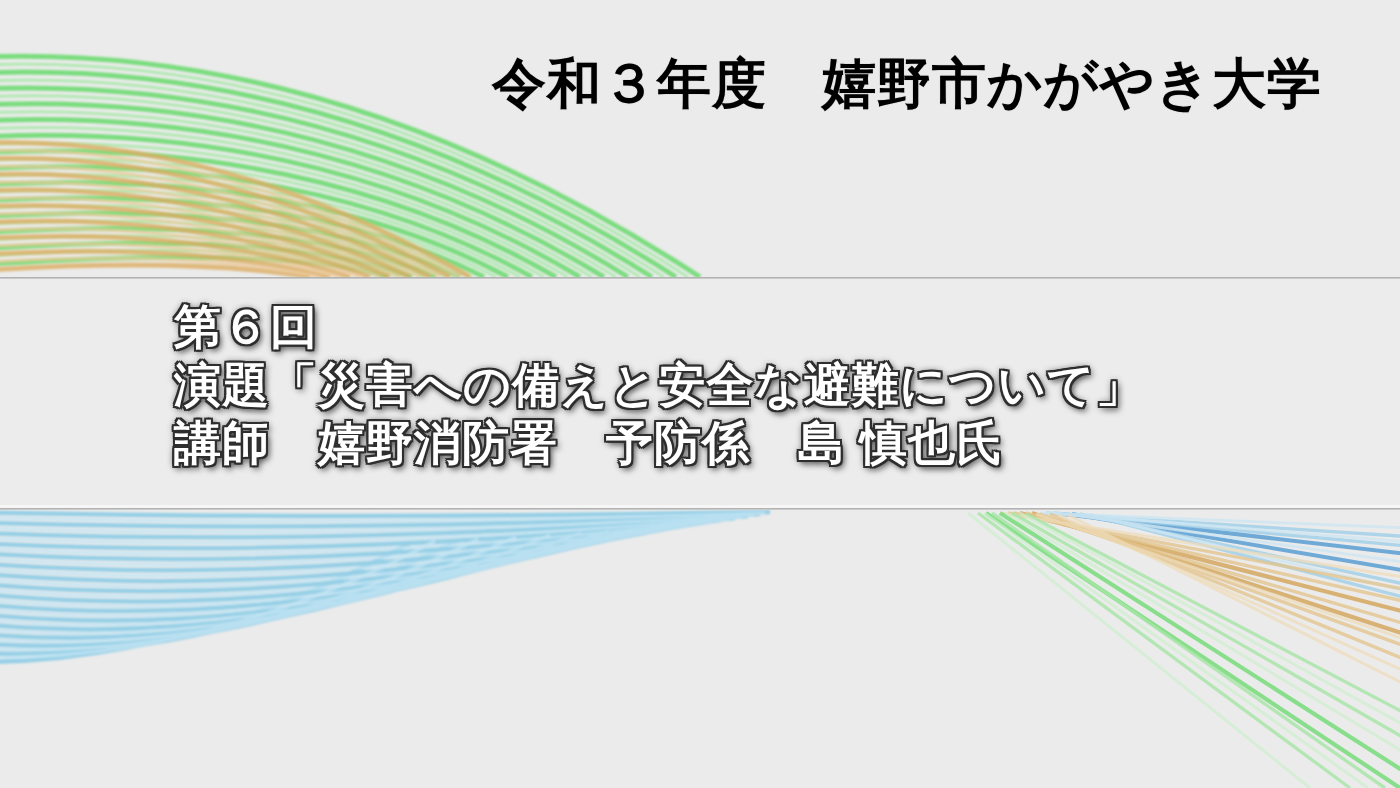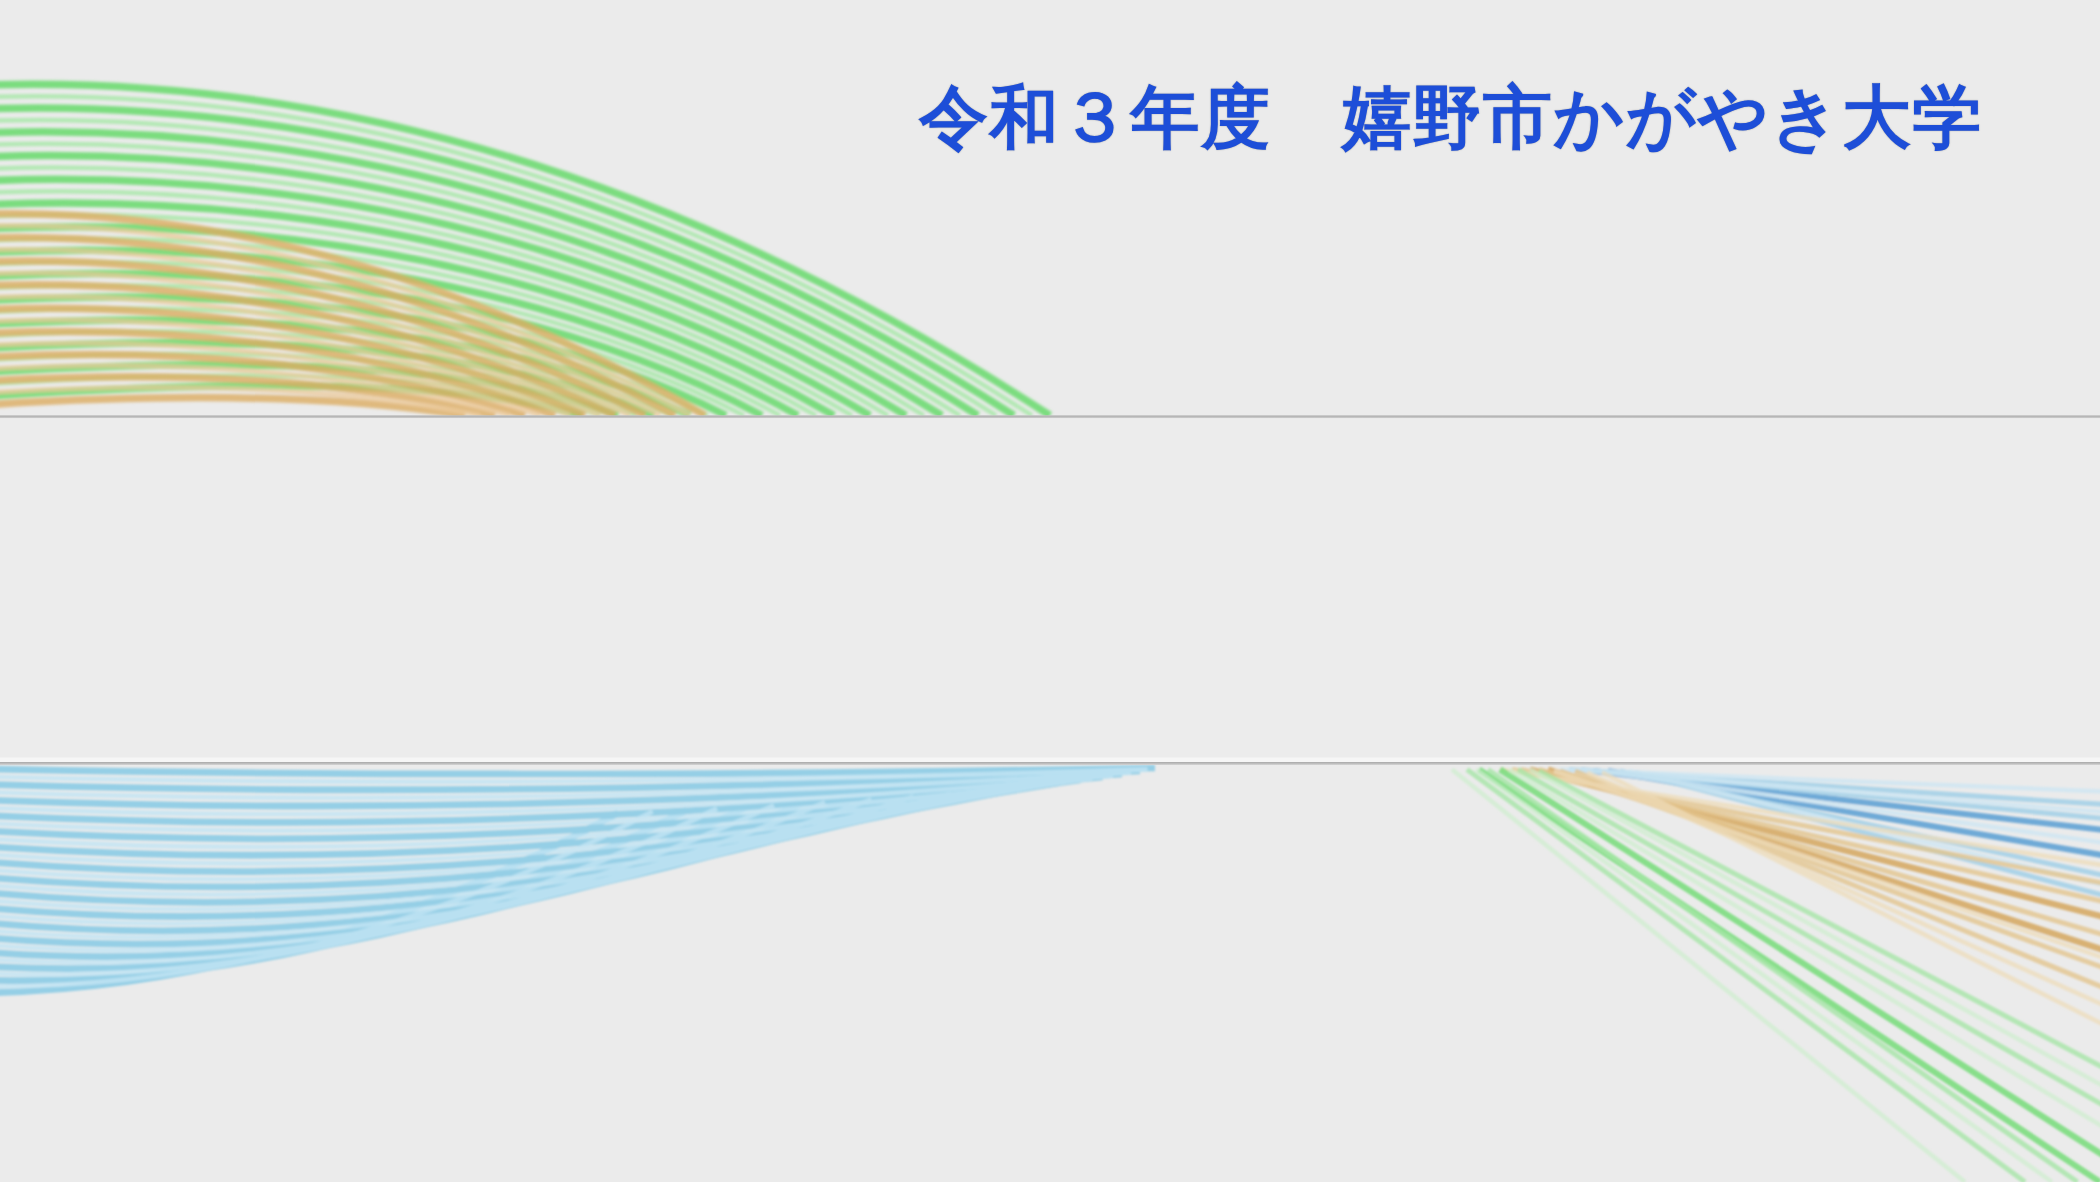--- a/index.html
+++ b/index.html
@@ -57,24 +57,24 @@
     width: 1400px;
     height: 229px;
     background: #ececec;
   }
 
   
   #header-text {
     position: absolute;
     right: 78px;
     top: 48px;
-    font-size: 46px;
+    font-size: 54px;
     font-weight: 700;
     letter-spacing: 1px;
-    color: #1d4ed8;
+    color: #000000;
     white-space: pre;
     text-shadow: 0 0 1px rgba(0,0,0,0.35);
   }
 
   
   #title-lines {
     position: absolute;
     left: 174px;
     top: 298px;
     line-height: 58px;
@@ -286,14 +286,19 @@
   <div class="rule top-rule"></div>
   <div class="rule-glow a"></div>
 
   <div id="title-band"></div>
 
   <div class="rule bot-rule"></div>
   <div class="rule-glow b"></div>
 
   <div id="header-text">令和３年度　嬉野市かがやき大学</div>
 
+  <div id="title-lines">
+    <div class="title-line">第６回</div>
+    <div class="title-line">演題「災害への備えと安全な避難について」</div>
+    <div class="title-line">講師　嬉野消防署　予防係　島 慎也氏</div>
+  </div>
 
 </div>
 
 </body></html>

